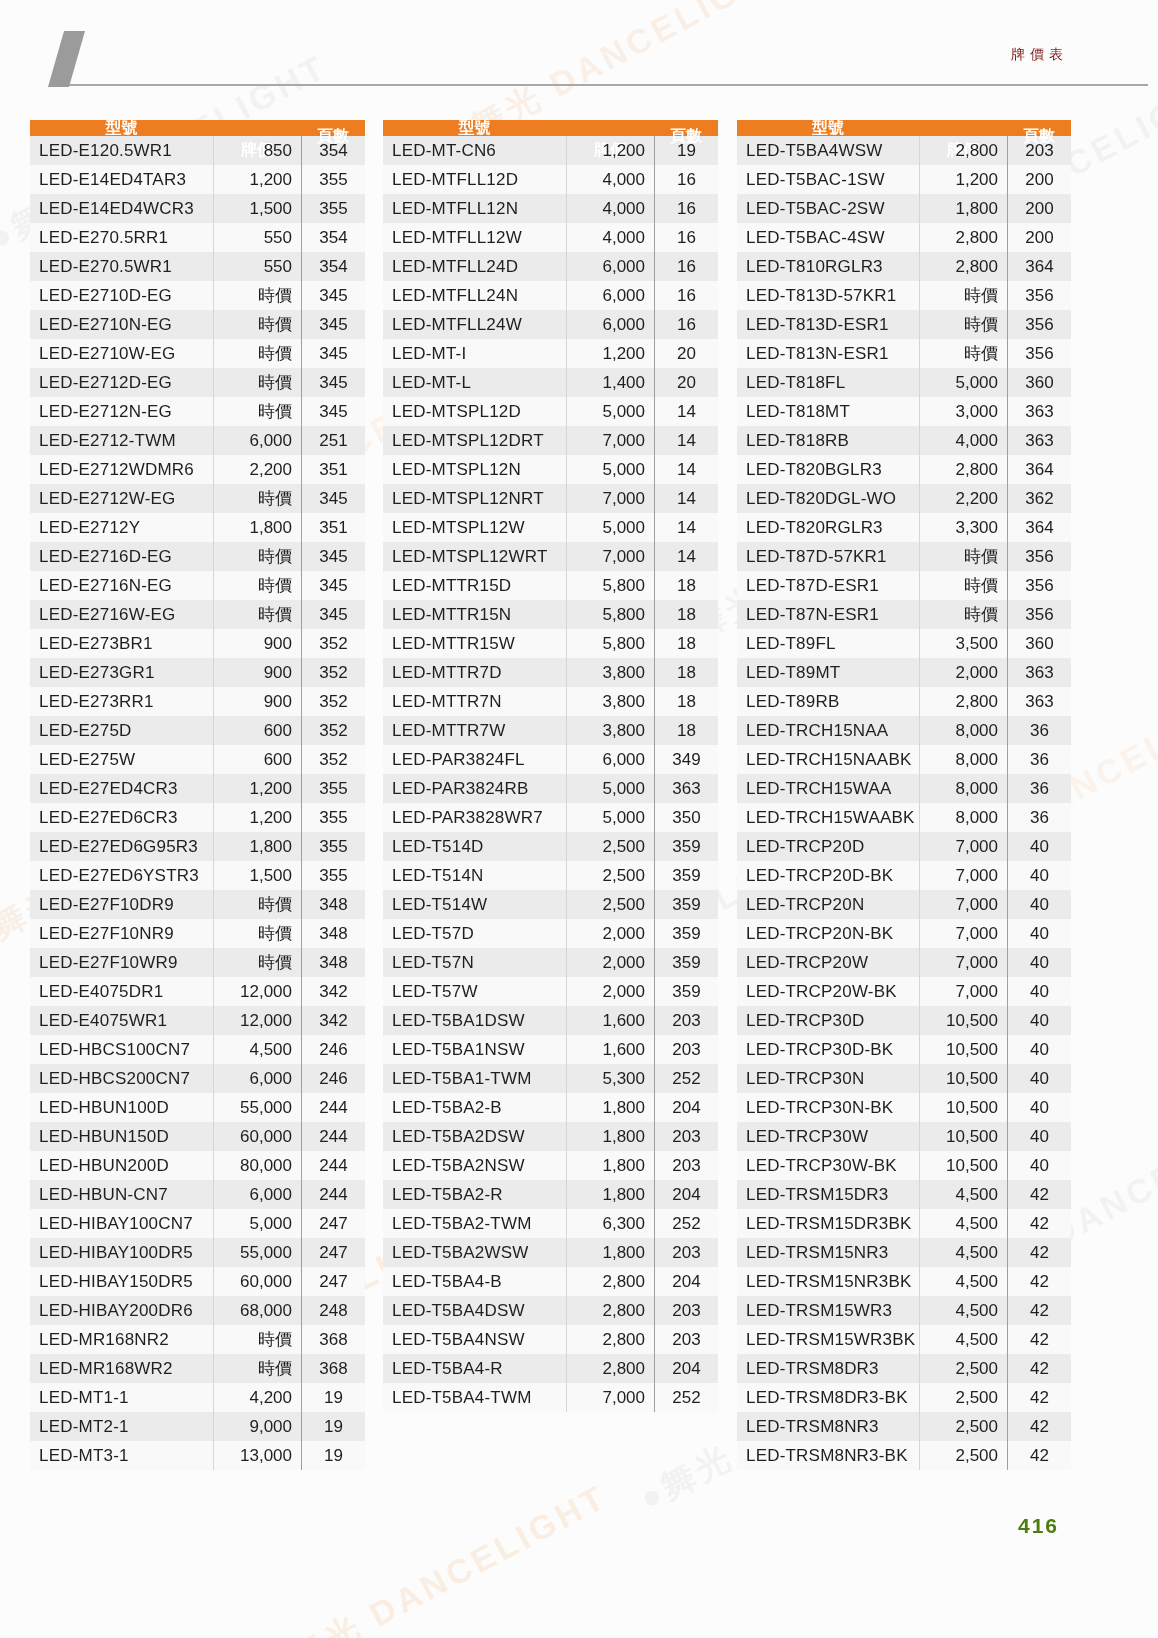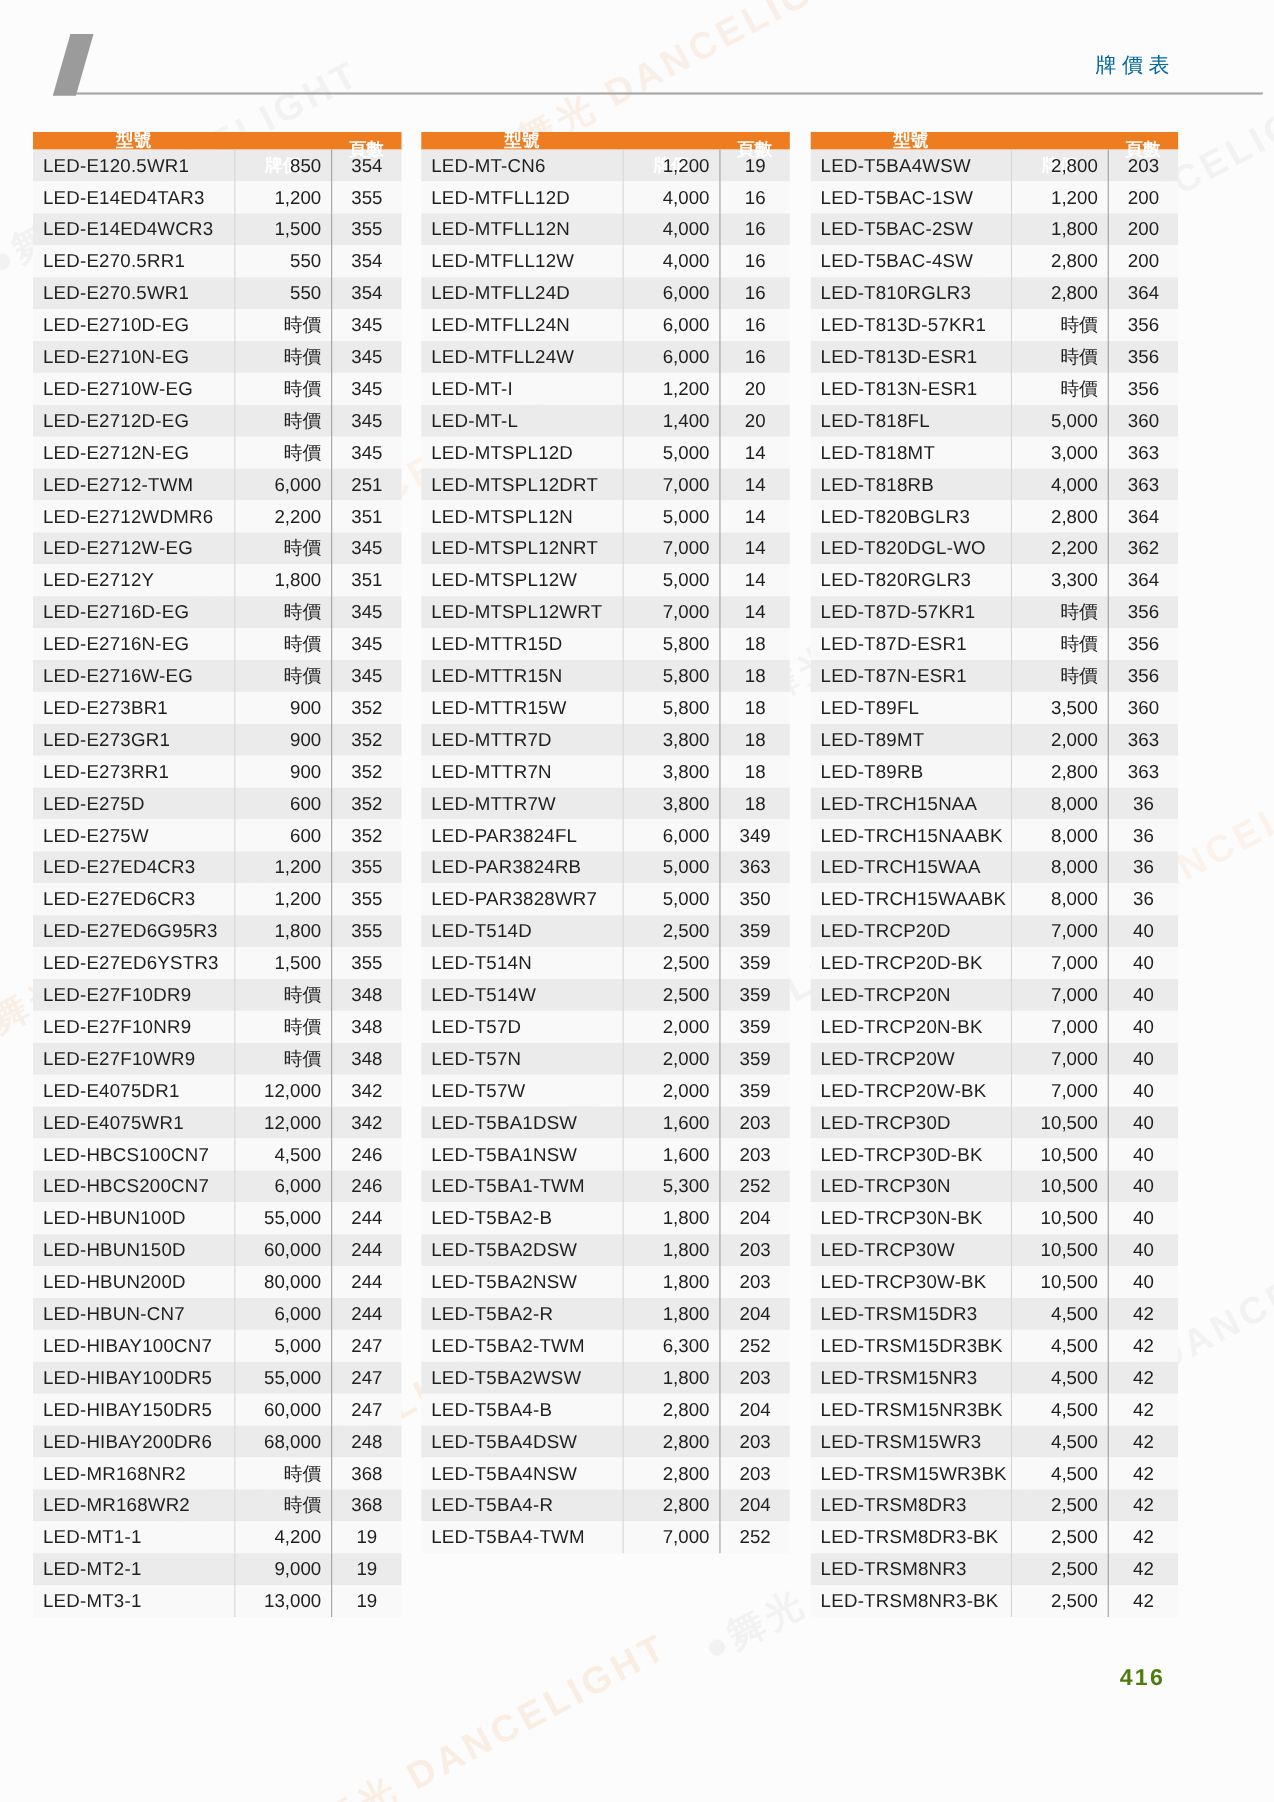--- a/index.html
+++ b/index.html
@@ -29,21 +29,21 @@
   .wm:nth-child(11){ left:930px; top:1180px; }
   .wm:nth-child(12){ left:250px; top:1560px; color:rgba(235,130,40,0.12); }
 
   
   .logo-slash {
     position:absolute; left:56px; top:31px; width:21px; height:56px;
     background:var(--logo); transform:skewX(-16deg); z-index:2;
   }
   .page-title {
     position:absolute; top:46px; left:978px; width:90px; text-align:right;
-    font-size:19px; letter-spacing:5px; color:#0369a1; z-index:2;
+    font-size:14px; letter-spacing:5px; color:#7f1d1d; z-index:2;
   }
   .header-rule {
     position:absolute; left:62px; top:84px; width:1086px; height:2px;
     background:#a8a8a8; z-index:1;
   }
 
   
   .price-table { position:absolute; top:120px; width:335px; z-index:1; }
   .price-table.t1 { left:30px; }
   .price-table.t2 { left:383px; }

